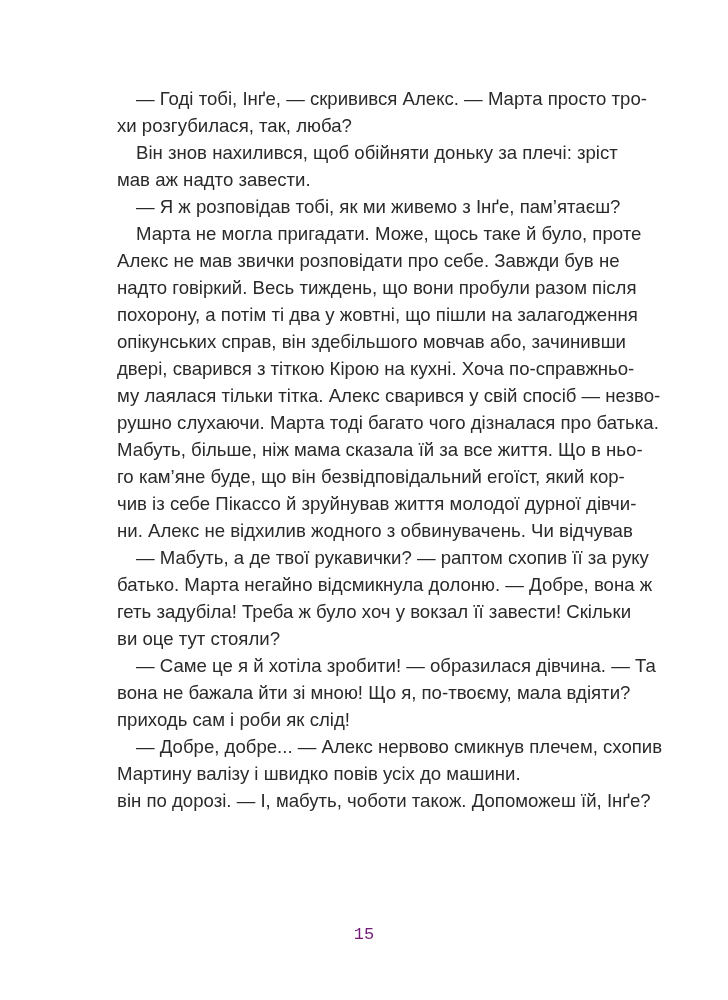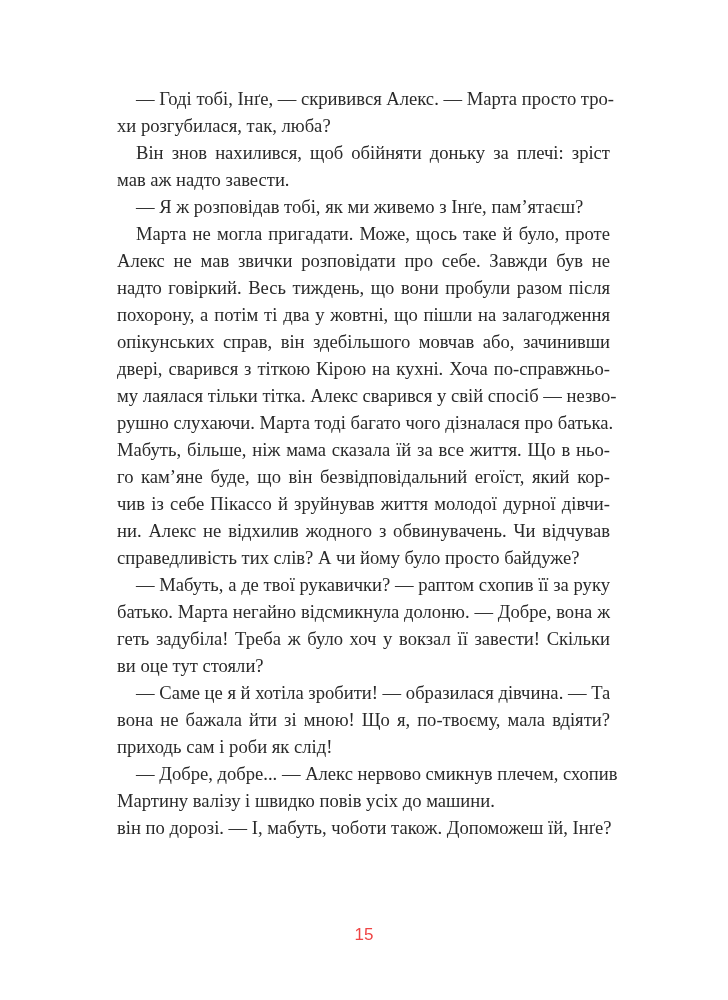--- a/index.html
+++ b/index.html
@@ -19,21 +19,21 @@
       top: 0;
       width: 728px;
       height: 1000px;
       background: #ffffff;
     }
     .text-block {
       position: absolute;
       left: 117px;
       top: 85px;
       width: 493px;
-      font-family: Liberation Serif, serif;
+      font-family: Liberation Sans, sans-serif;
       font-size: 18.6px;
       line-height: 27px;
       color: #2a2a2a;
     }
     .line {
       display: block;
       height: 27px;
       white-space: nowrap;
       text-align: justify;
       text-align-last: justify;
@@ -43,23 +43,23 @@
     }
     .line.indent {
       padding-left: 19px;
     }
     .page-number {
       position: absolute;
       left: 0;
       width: 728px;
       top: 925px;
       text-align: center;
-      font-family: Liberation Sans, sans-serif;
+      font-family: Liberation Mono, monospace;
       font-size: 17px;
-      color: #ef4444;
+      color: #701a75;
     }
   </style>
 </head>
 <body>
 
 <div class="page">
   <div class="text-block" id="text-block">
       <span class="line indent">— Годі тобі, Інґе, — скривився Алекс. — Марта просто тро-</span>
       <span class="line last">хи розгубилася, так, люба?</span>
       <span class="line indent">Він знов нахилився, щоб обійняти доньку за плечі: зріст</span>
@@ -70,21 +70,20 @@
       <span class="line">надто говіркий. Весь тиждень, що вони пробули разом після</span>
       <span class="line">похорону, а потім ті два у жовтні, що пішли на залагодження</span>
       <span class="line">опікунських справ, він здебільшого мовчав або, зачинивши</span>
       <span class="line">двері, сварився з тіткою Кірою на кухні. Хоча по-справжньо-</span>
       <span class="line">му лаялася тільки тітка. Алекс сварився у свій спосіб — незво-</span>
       <span class="line">рушно слухаючи. Марта тоді багато чого дізналася про батька.</span>
       <span class="line">Мабуть, більше, ніж мама сказала їй за все життя. Що в ньо-</span>
       <span class="line">го кам’яне буде, що він безвідповідальний егоїст, який кор-</span>
       <span class="line">чив із себе Пікассо й зруйнував життя молодої дурної дівчи-</span>
       <span class="line">ни. Алекс не відхилив жодного з обвинувачень. Чи відчував</span>
-      <span class="line last">справедливість тих слів? А чи йому було просто байдуже?</span>
       <span class="line indent">— Мабуть, а де твої рукавички? — раптом схопив її за руку</span>
       <span class="line">батько. Марта негайно відсмикнула долоню. — Добре, вона ж</span>
       <span class="line">геть задубіла! Треба ж було хоч у вокзал її завести! Скільки</span>
       <span class="line last">ви оце тут стояли?</span>
       <span class="line indent">— Саме це я й хотіла зробити! — образилася дівчина. — Та</span>
       <span class="line">вона не бажала йти зі мною! Що я, по-твоєму, мала вдіяти?</span>
       <span class="line last">приходь сам і роби як слід!</span>
       <span class="line indent">— Добре, добре... — Алекс нервово смикнув плечем, схопив</span>
       <span class="line last">Мартину валізу і швидко повів усіх до машини.</span>
       <span class="line">він по дорозі. — І, мабуть, чоботи також. Допоможеш їй, Інґе?</span>

